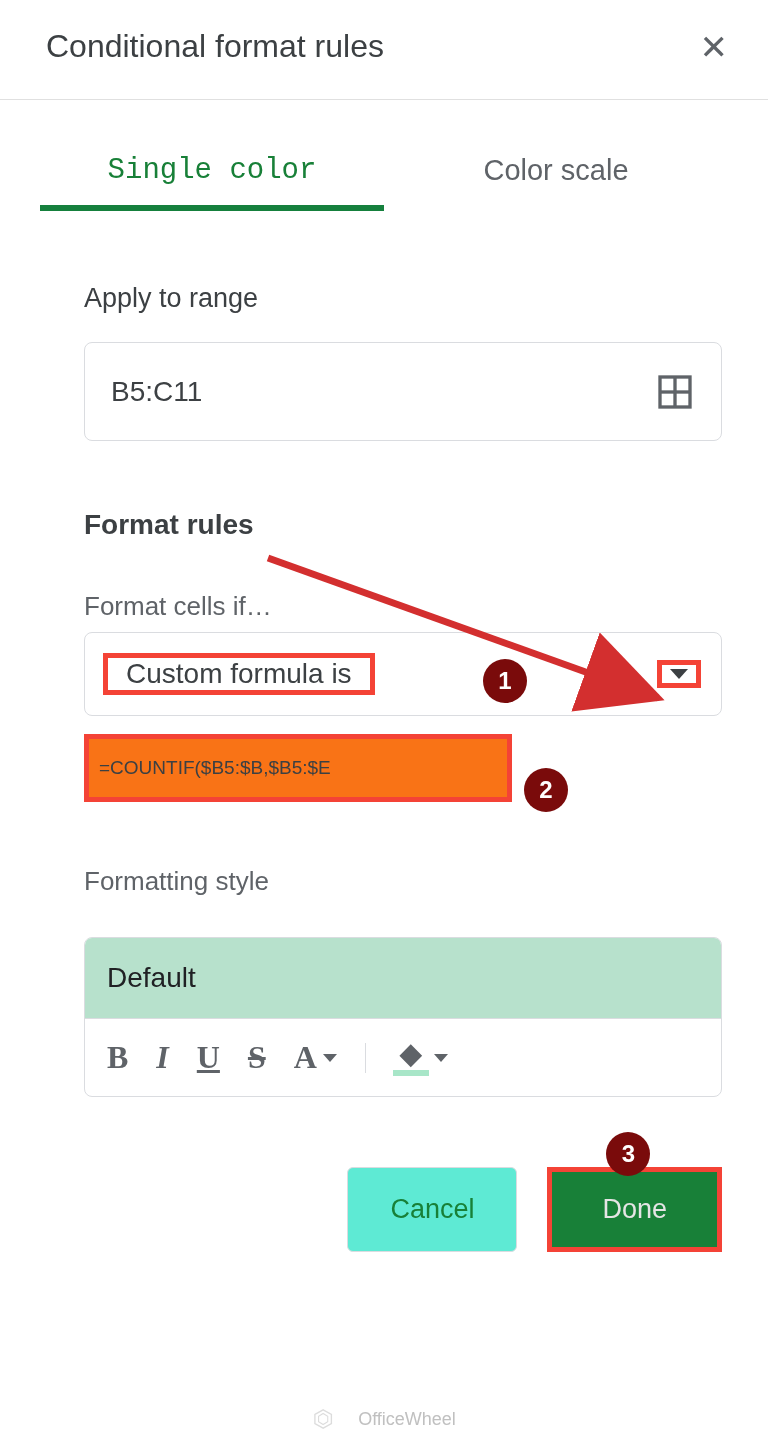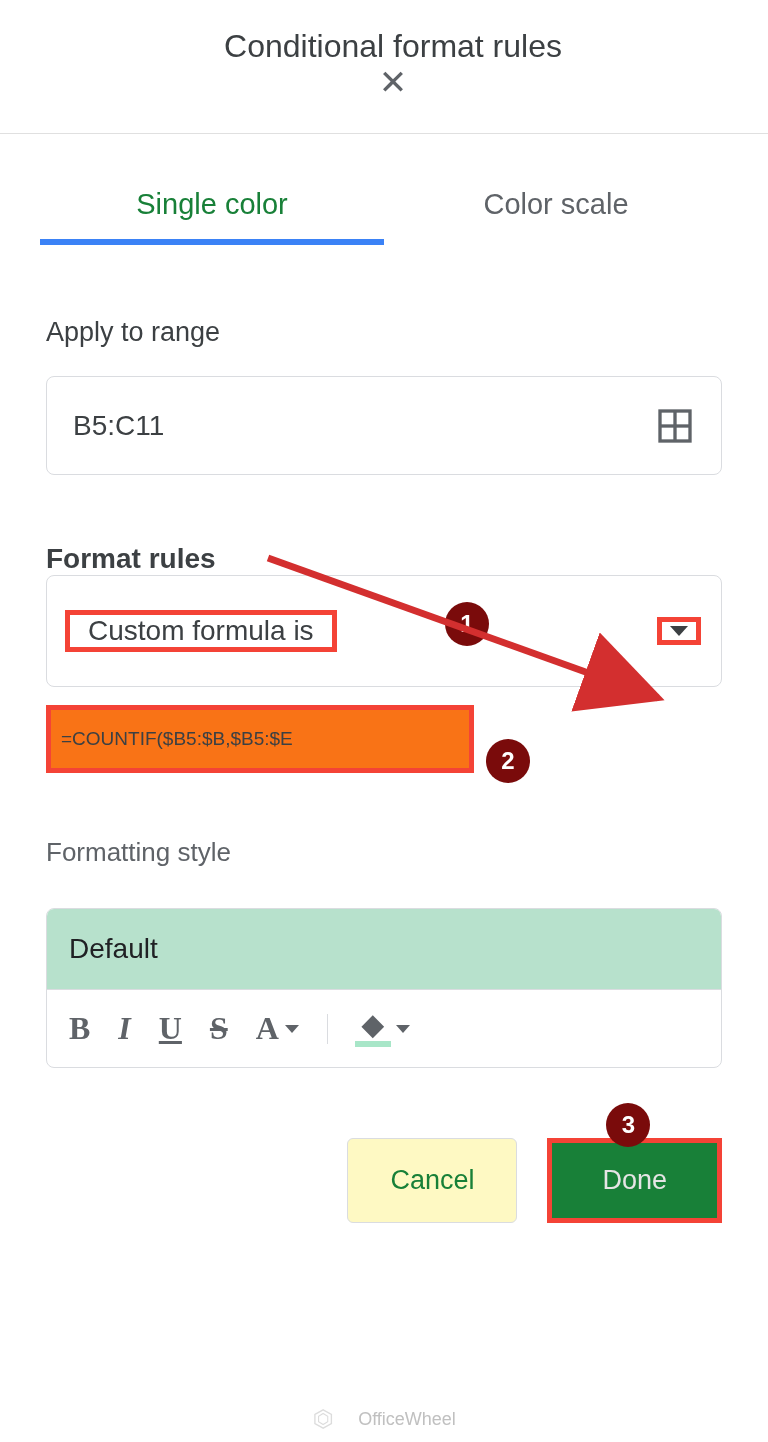--- a/index.html
+++ b/index.html
@@ -8,22 +8,21 @@
     background: #fff;
     width: 768px;
     height: 1442px;
     position: relative;
     color: #3c4043;
   }
   .header {
     display: flex;
     align-items: center;
     justify-content: space-between;
-    padding: 28px 28px 34px 46px;
-    flex-direction: column;
+    padding: 28px 40px 34px 46px;
   }
   .header-title {
     font-size: 32px;
     color: #3c4043;
     font-weight: 400;
   }
   .close-x {
     font-size: 34px;
     color: #5f6368;
     cursor: pointer;
@@ -41,24 +40,26 @@
   .tab {
     flex: 1;
     text-align: center;
     font-size: 29px;
     padding: 0 0 18px 0;
     cursor: pointer;
     color: #5f6368;
   }
   .tab.active {
     color: #188038;
-    border-bottom: 6px solid #3b82f6;
+    border-bottom: 6px solid #15803d;
+    font-family: Liberation Mono, monospace;
   }
   .content {
     padding: 0 46px;
+    margin-left: 38px;
   }
   .section-label {
     font-size: 27px;
     color: #3c4043;
     margin-top: 72px;
     margin-bottom: 28px;
   }
   .range-box {
     border: 1.5px solid #dadce0;
     border-radius: 8px;
@@ -86,21 +87,21 @@
   }
   .sub-label {
     font-size: 26px;
     color: #5f6368;
     margin-top: 50px;
     margin-bottom: 10px;
   }
   .dropdown-box {
     border: 1.5px solid #dadce0;
     border-radius: 8px;
-    height: 112px;
+    height: 84px;
     display: flex;
     align-items: center;
     justify-content: space-between;
     padding: 0 20px 0 18px;
     position: relative;
   }
   .dropdown-text {
     font-size: 28px;
     color: #3c4043;
     padding: 14px 18px;
@@ -208,21 +209,21 @@
   }
   .button-row {
     display: flex;
     justify-content: flex-end;
     gap: 30px;
     margin-top: 70px;
     position: relative;
   }
   .btn-cancel {
     border: 1.5px solid #dadce0;
-    background: #fef9c3;
+    background: #5eead4;
     color: #188038;
     font-size: 27px;
     padding: 22px 42px;
     border-radius: 6px;
     cursor: pointer;
   }
   .btn-done-wrap {
     border: 5px solid #f44336;
     display: inline-block;
     position: relative;
@@ -278,20 +279,21 @@
     <span class="grid-icon">
       <svg viewBox="0 0 24 24">
           <rect x="3" y="3" width="18" height="18" fill="none" stroke="#5f6368" stroke-width="2"></rect>
           <line x1="12" y1="3" x2="12" y2="21" stroke="#5f6368" stroke-width="2"></line>
           <line x1="3" y1="12" x2="21" y2="12" stroke="#5f6368" stroke-width="2"></line>
         </svg>
     </span>
   </div>
 
   <div class="format-rules-title">Format rules</div>
+  <div class="sub-label">Format cells if…</div>
 
   <div class="dropdown-box">
     <span class="dropdown-text-highlight">
       <span class="dropdown-text">Custom formula is</span>
     </span>
     <span class="badge" style="left:398px; top:26px;">1</span>
     <span class="caret-wrap">
       <span class="caret"></span>
     </span>
   </div>

